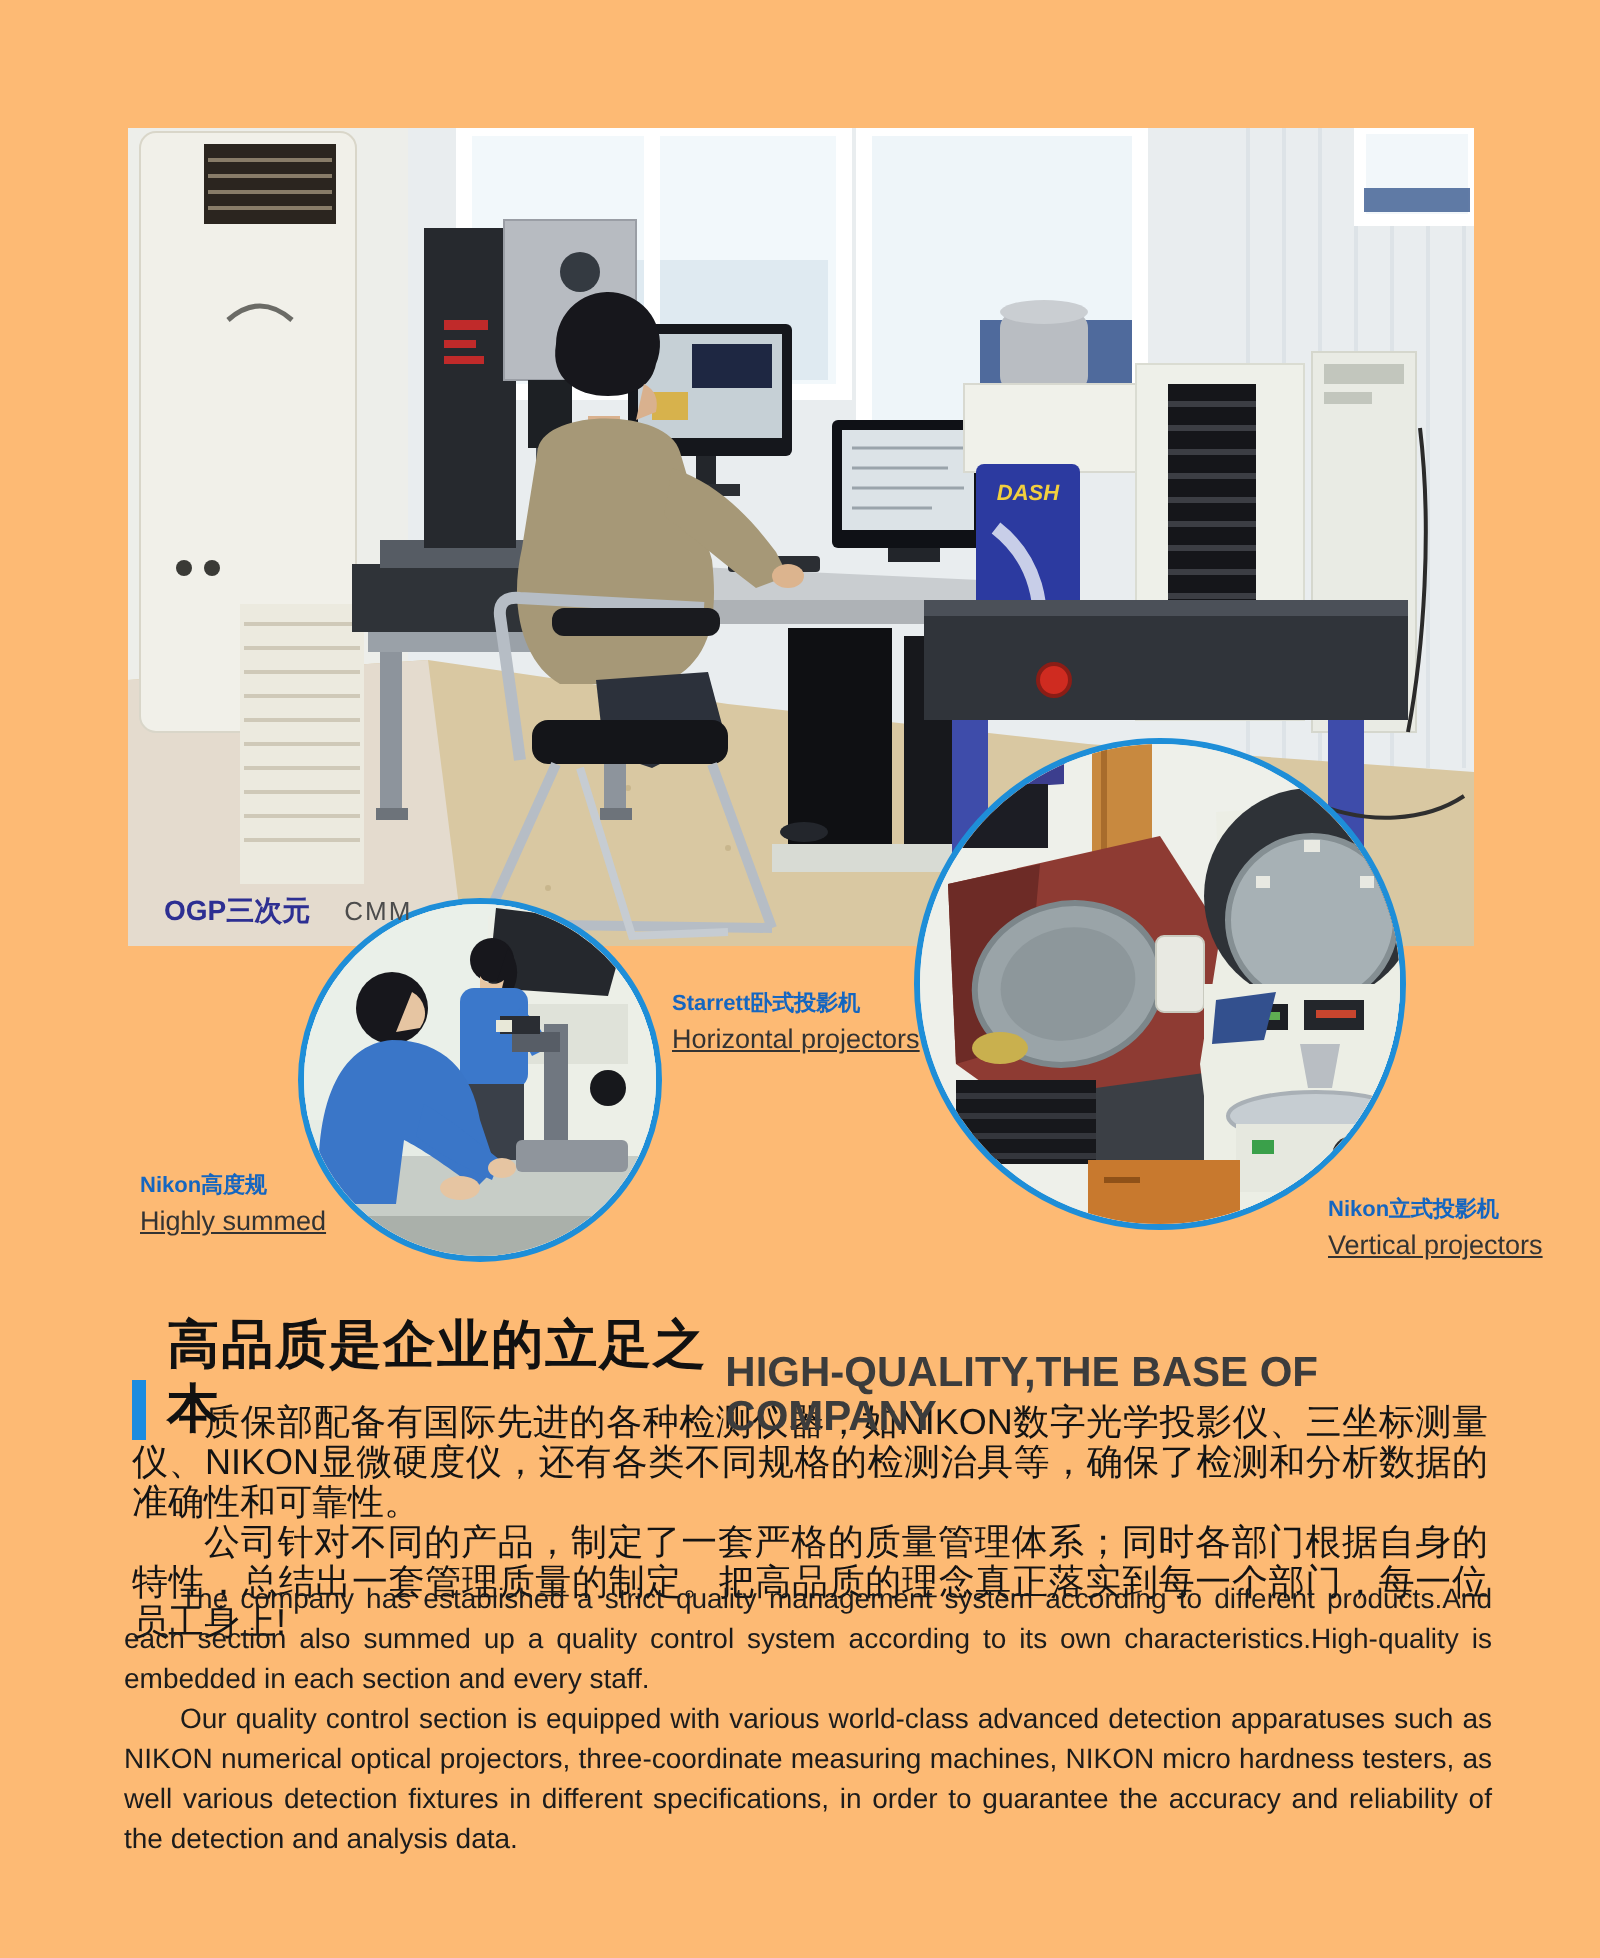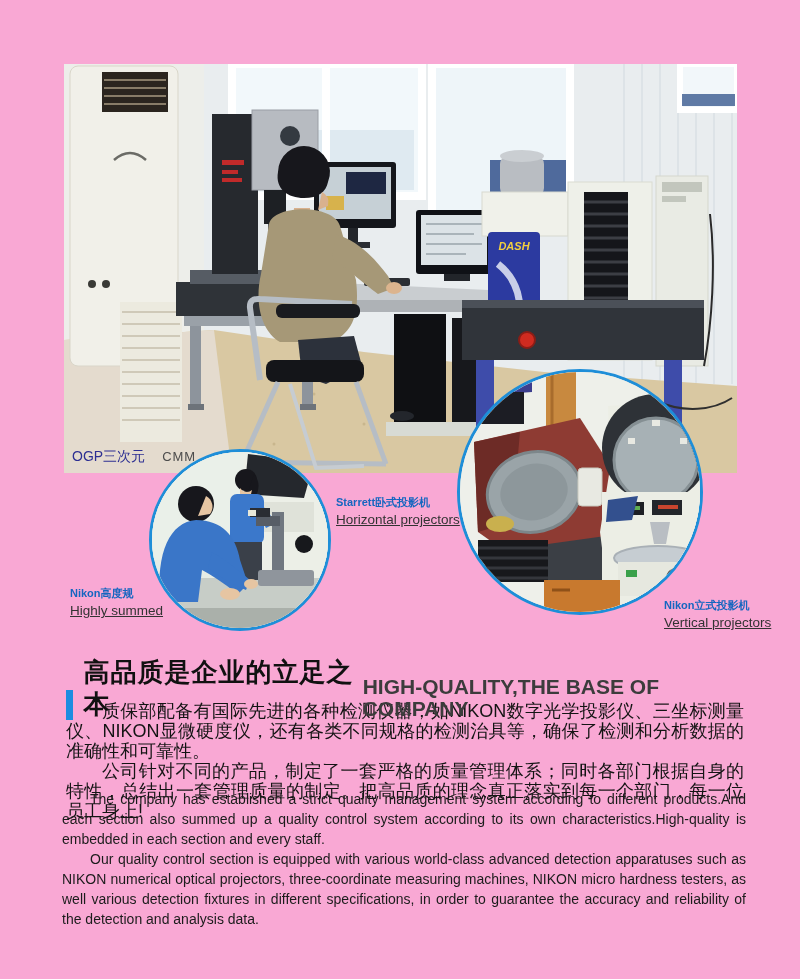--- a/index.html
+++ b/index.html
@@ -1,31 +1,31 @@
 <!DOCTYPE html>
 <html><head>
 <meta charset="utf-8">
 <style>
   html,body{margin:0;padding:0;background:#ffffff;}
   #canvas{
-    position:relative;width:800px;height:979px;background:#f9a8d4;overflow:hidden;
+    position:relative;width:800px;height:979px;background:#fdba74;overflow:hidden;
     font-family:"Liberation Sans","DejaVu Sans",sans-serif;color:#1a1a1a;
   }
   .abs{position:absolute;}
   
   #photo{left:64px;top:64px;width:673px;height:409px;z-index:1;}
   
   .inset{border-radius:50%;border:3px solid #1e8ed8;overflow:hidden;background:#e8ece6;z-index:3;box-sizing:border-box;}
   #inset-left{left:149px;top:449px;width:182px;height:182px;}
   #inset-right{left:457px;top:369px;width:246px;height:246px;}
   .inset svg{display:block;width:100%;height:100%;}
   
   .caption{z-index:4;line-height:17px;white-space:nowrap;}
   .cap-zh{font-weight:bold;color:#1566c0;font-size:11px;}
-  .cap-navy{font-weight:normal;color:#2d2f92;font-size:14px;}
+  .cap-navy{font-weight:bold;color:#2d2f92;font-size:14px;margin-left:10px;}
   .cap-en{color:#333333;font-size:13.5px;text-decoration:underline;}
   .cap-gray{color:#4c4c4c;font-size:13px;letter-spacing:1px;margin-left:17px;font-weight:normal;}
   #cap-ogp{left:72px;top:447px;}
   #cap-starrett{left:336px;top:494px;}
   #cap-nikon-h{left:70px;top:585px;}
   #cap-nikon-v{left:664px;top:597px;}
   
   #heading{left:66px;top:656px;width:680px;display:flex;align-items:flex-end;z-index:2;}
   #heading .bar{width:7px;height:30px;background:#1b8ce0;margin-right:11px;}
   #heading .zh{font-size:26px;font-weight:900;color:#111;letter-spacing:1px;line-height:32px;}

